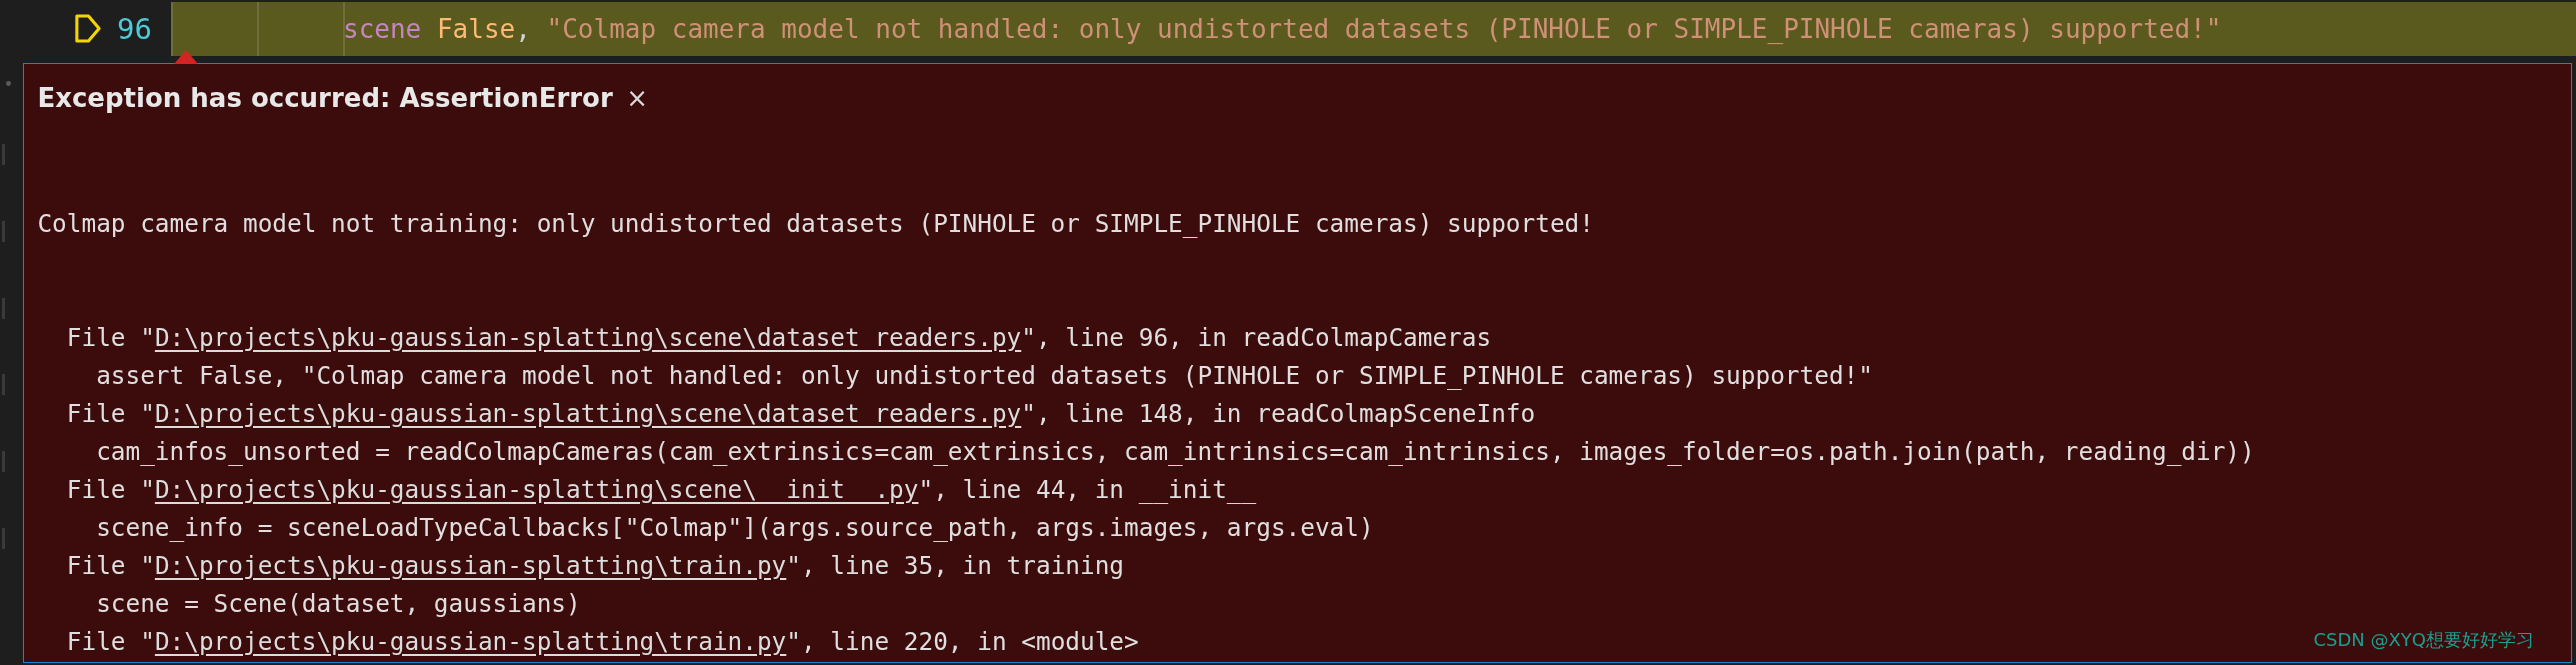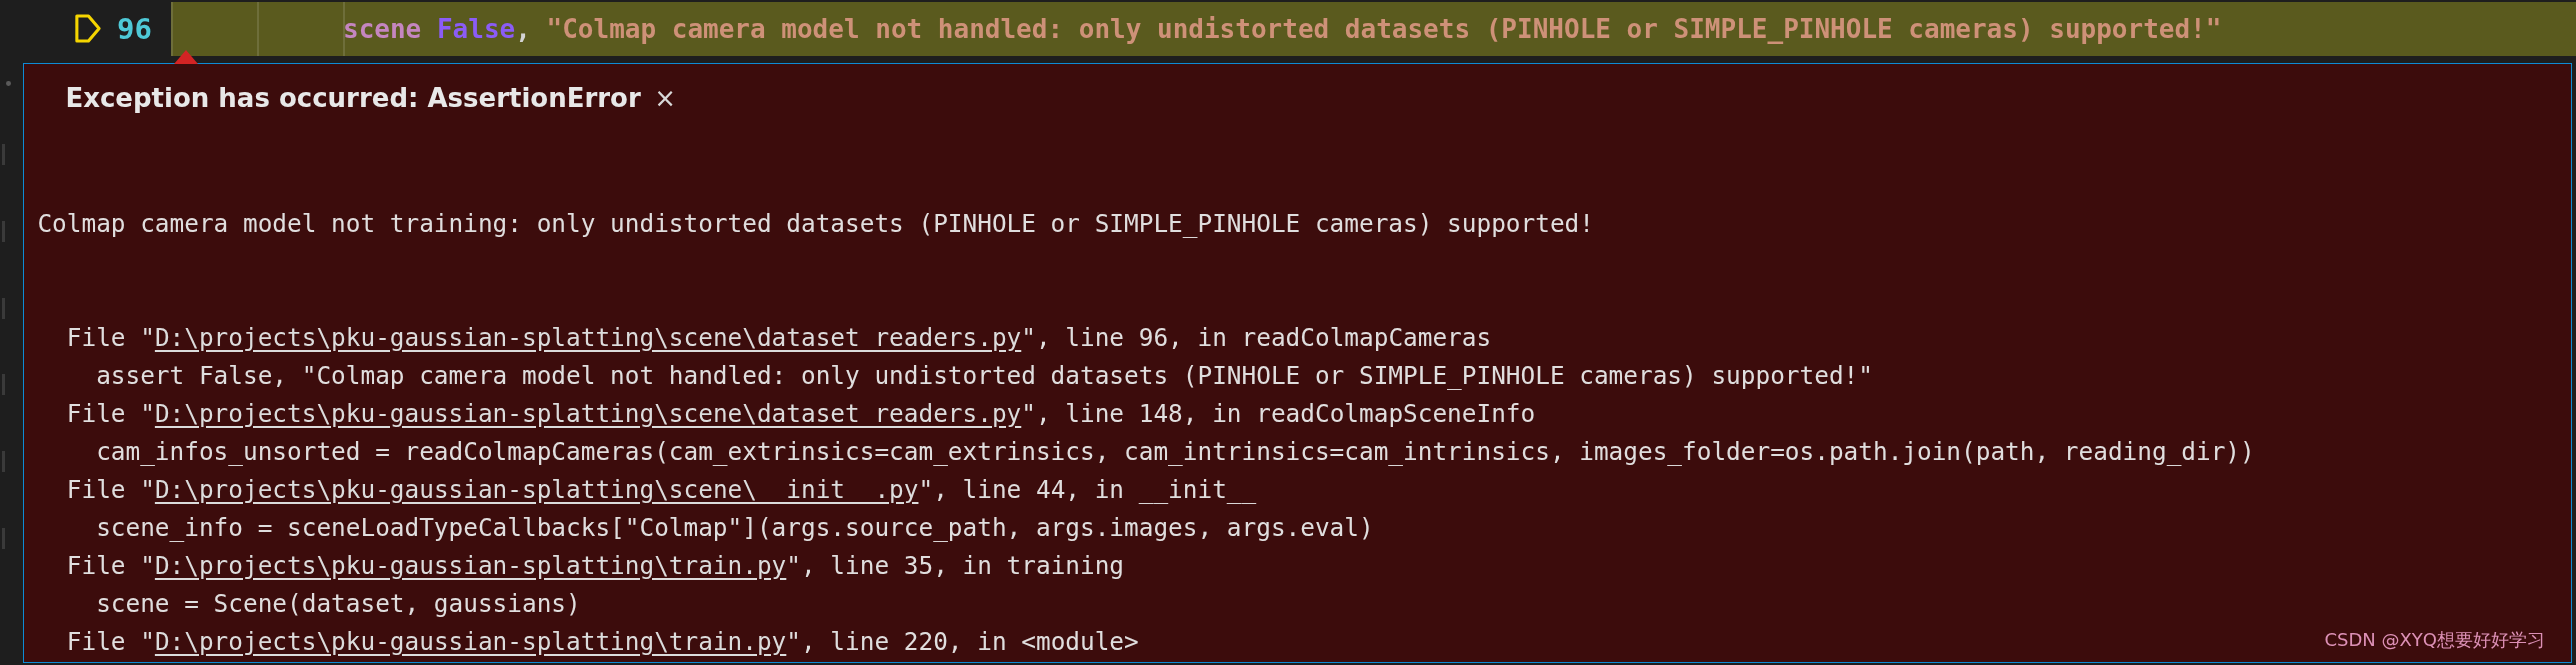--- a/index.html
+++ b/index.html
@@ -14,21 +14,20 @@
     font-family: "DejaVu Sans Mono", monospace;
   }
 
   
   .editor-strip {
     position: relative;
     width: 2576px;
     height: 58px;
     background: #1e1e1e;
     overflow: hidden;
-    font-weight: bold;
   }
   .code-line-bg {
     position: absolute;
     left: 0;
     top: 0;
     width: 2576px;
     height: 58px;
     background: #1e1e1e;
   }
   .line-highlight {
@@ -78,21 +77,21 @@
     left: 343px;
     top: 0;
     height: 58px;
     line-height: 58px;
     font-size: 26px;
     white-space: pre;
     font-family: "DejaVu Sans Mono", monospace;
     letter-spacing: 0px;
   }
   .kw { color: #c586c0; }
-  .lit { color: #8b5cf6; margin-top: 8px; }
+  .lit { color: #fdba74; margin-top: 8px; }
   .pun { color: #d4d4d4; }
   .str { color: #ce9178; }
 
   
   .pointer-tri {
     position: absolute;
     left: 174px;
     top: 50px;
     width: 0;
     height: 0;
@@ -121,21 +120,20 @@
     display: flex;
     align-items: center;
     gap: 13.4px;
   }
   .exc-title {
     font-family: "DejaVu Sans", sans-serif;
     font-weight: bold;
     font-size: 26px;
     color: #e8e8e8;
     white-space: pre;
-    margin-left: 28px;
   }
   .close-x {
     font-family: "DejaVu Sans", sans-serif;
     font-size: 26px;
     color: #d8d8d8;
     line-height: 1;
     cursor: pointer;
   }
   .exc-body {
     padding: 9.6px 0 0 13.4px;
@@ -150,25 +148,25 @@
     color: #e0dede;
   }
   .tb-link {
     color: #dcdcdc;
     text-decoration: underline;
     text-underline-offset: 3.8px;
     cursor: pointer;
   }
   .watermark {
     position: absolute;
-    right: 26px;
+    right: 37px;
     bottom: 9.6px;
     font-family: "DejaVu Sans", sans-serif;
     font-size: 18px;
-    color: #f9a8d4;
+    color: #14b8a6;
     white-space: pre;
     opacity: 0.85;
   }
   .left-rail {
     position: absolute;
     left: 0;
     top: 58px;
     width: 21px;
     height: 608px;
     background: #1e1e1e;

